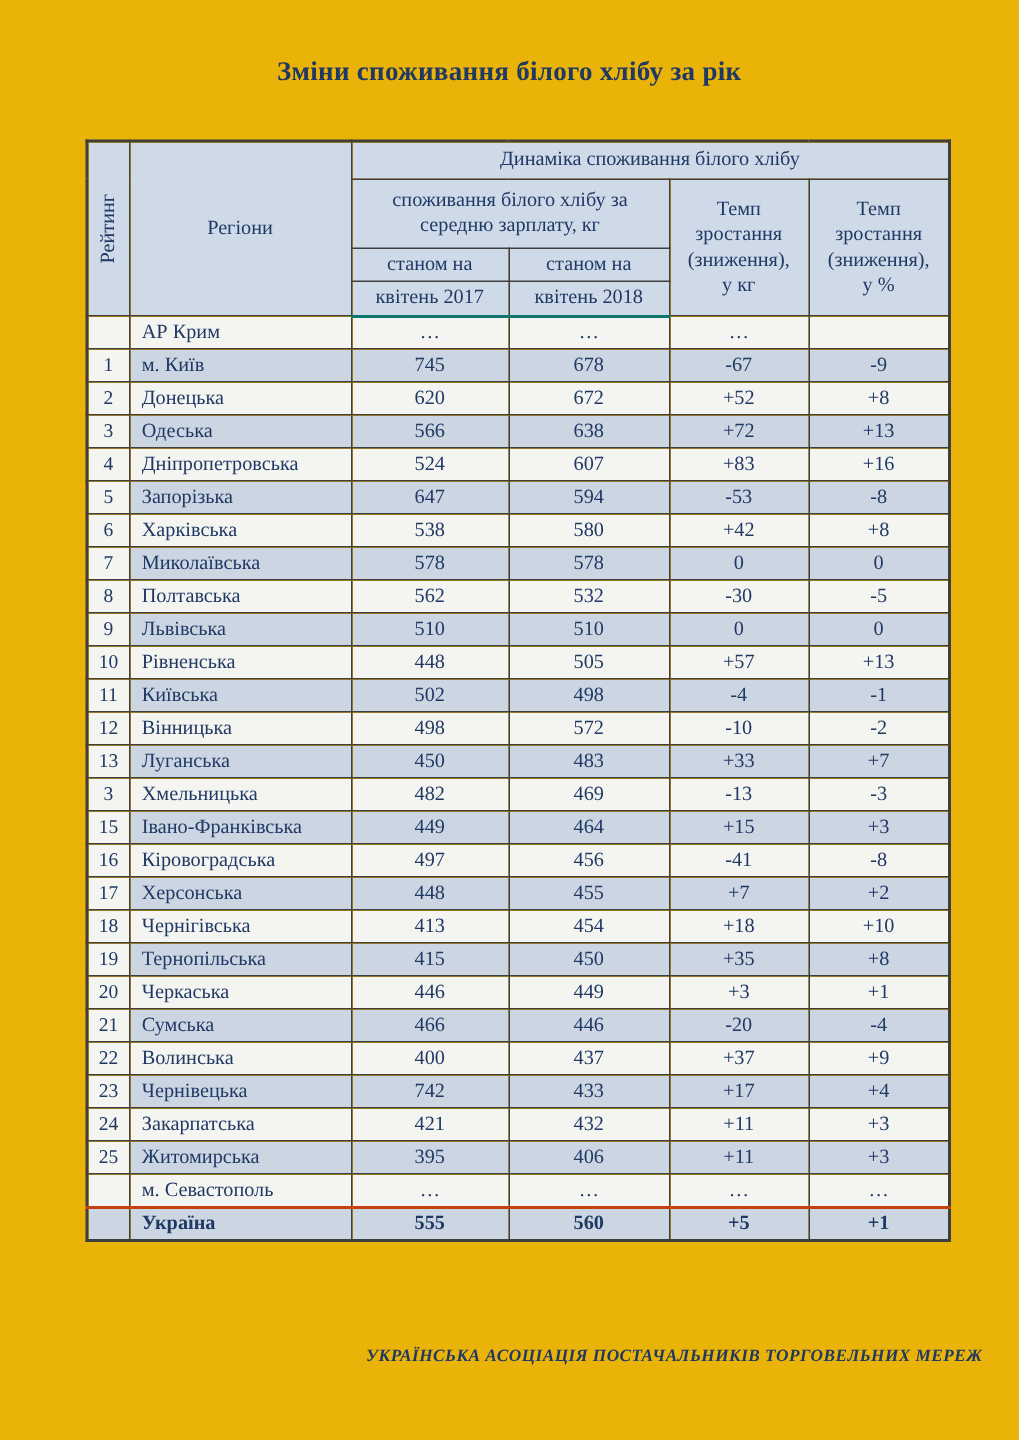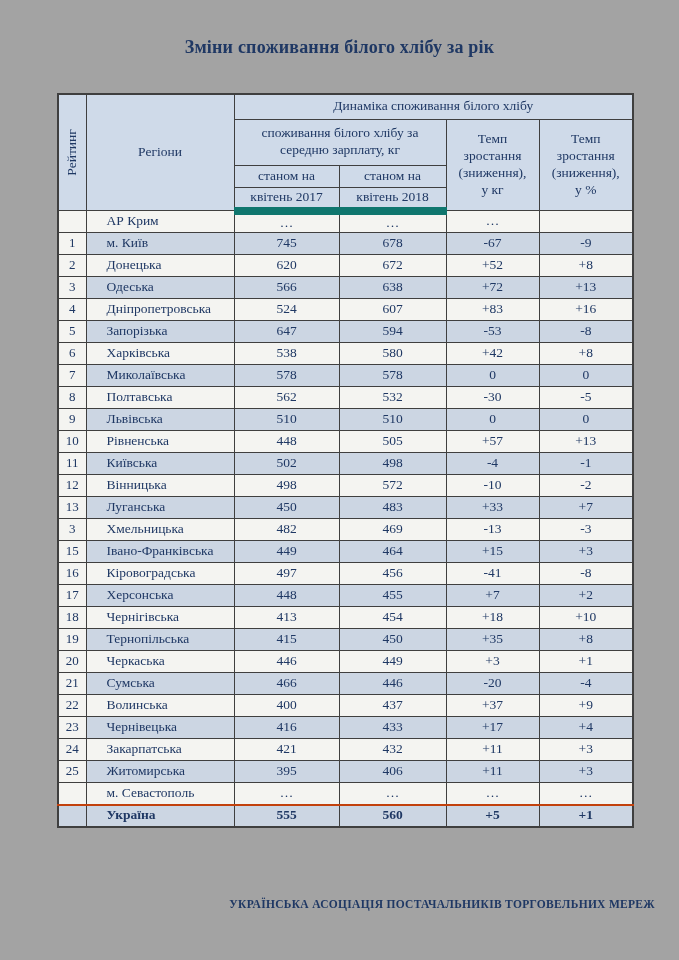--- a/index.html
+++ b/index.html
@@ -1,20 +1,20 @@
 <!DOCTYPE html>
 <html><head>
 <meta charset="utf-8">
 <style>
   html, body { margin: 0; padding: 0; background: #ffffff; }
   .page {
     position: relative;
     width: 679px;
     height: 960px;
-    background: #a3a3a3;
+    background: #eab308;
     font-family: "Liberation Serif", "DejaVu Serif", serif;
     color: #1f3864;
     overflow: hidden;
   }
   .title {
     position: absolute;
     top: 37px;
     left: 0;
     width: 100%;
     text-align: center;
@@ -45,21 +45,21 @@
     background: #cfdae9;
     font-weight: normal;
     font-size: 13.5px;
     line-height: 1.25;
     margin-left: 32px;
   }
   thead tr.h-row-1 { height: 25px; }
   thead tr.h-row-2 { height: 45px; }
   thead tr.h-row-3 { height: 22px; }
   thead tr.h-row-4 { height: 23px; }
-  thead tr.h-row-4 th { border-bottom: 8px solid #0f766e; }
+  thead tr.h-row-4 th { border-bottom: 2px solid #0f766e; }
   .pre { white-space: pre-line; }
   .vcell { padding: 0; }
   .vwrap {
     display: flex;
     align-items: center;
     justify-content: center;
     width: 100%;
     height: 115px;
   }
   .vtext {
@@ -68,32 +68,33 @@
     font-size: 13.5px;
   }
   tbody td, tfoot td {
     height: 22px;
     font-size: 13.5px;
     line-height: 1.1;
     background: #f4f4f1;
   }
   tbody tr.shade td { background: #ccd6e3; }
   tbody td.rank, tbody tr.shade td.rank { background: #f4f4f1; font-size: 13px; }
-  td.region { text-align: left; padding-left: 20px; }
+  td.region { text-align: left; padding-left: 8px; }
   tfoot td {
     border-top: 2px solid #c2410c;
     background: #ccd6e3;
     font-weight: bold;
   }
   .footer {
     position: absolute;
     top: 898px;
     right: 24px;
     font-size: 11.5px;
     font-weight: bold;
+    font-style: italic;
     color: #1f3864;
     letter-spacing: 0.3px;
   }
 </style>
 </head>
 <body>
 
 <div class="page">
 
   <div class="title">Зміни споживання білого хлібу за рік</div>
@@ -319,21 +320,21 @@
     <td class="rank">22</td>
     <td class="region">Волинська</td>
     <td>400</td>
     <td>437</td>
     <td>+37</td>
     <td>+9</td>
   </tr>
         <tr class="shade">
     <td class="rank">23</td>
     <td class="region">Чернівецька</td>
-    <td>416</td>
+    <td>742</td>
     <td>433</td>
     <td>+17</td>
     <td>+4</td>
   </tr>
         <tr>
     <td class="rank">24</td>
     <td class="region">Закарпатська</td>
     <td>421</td>
     <td>432</td>
     <td>+11</td>

